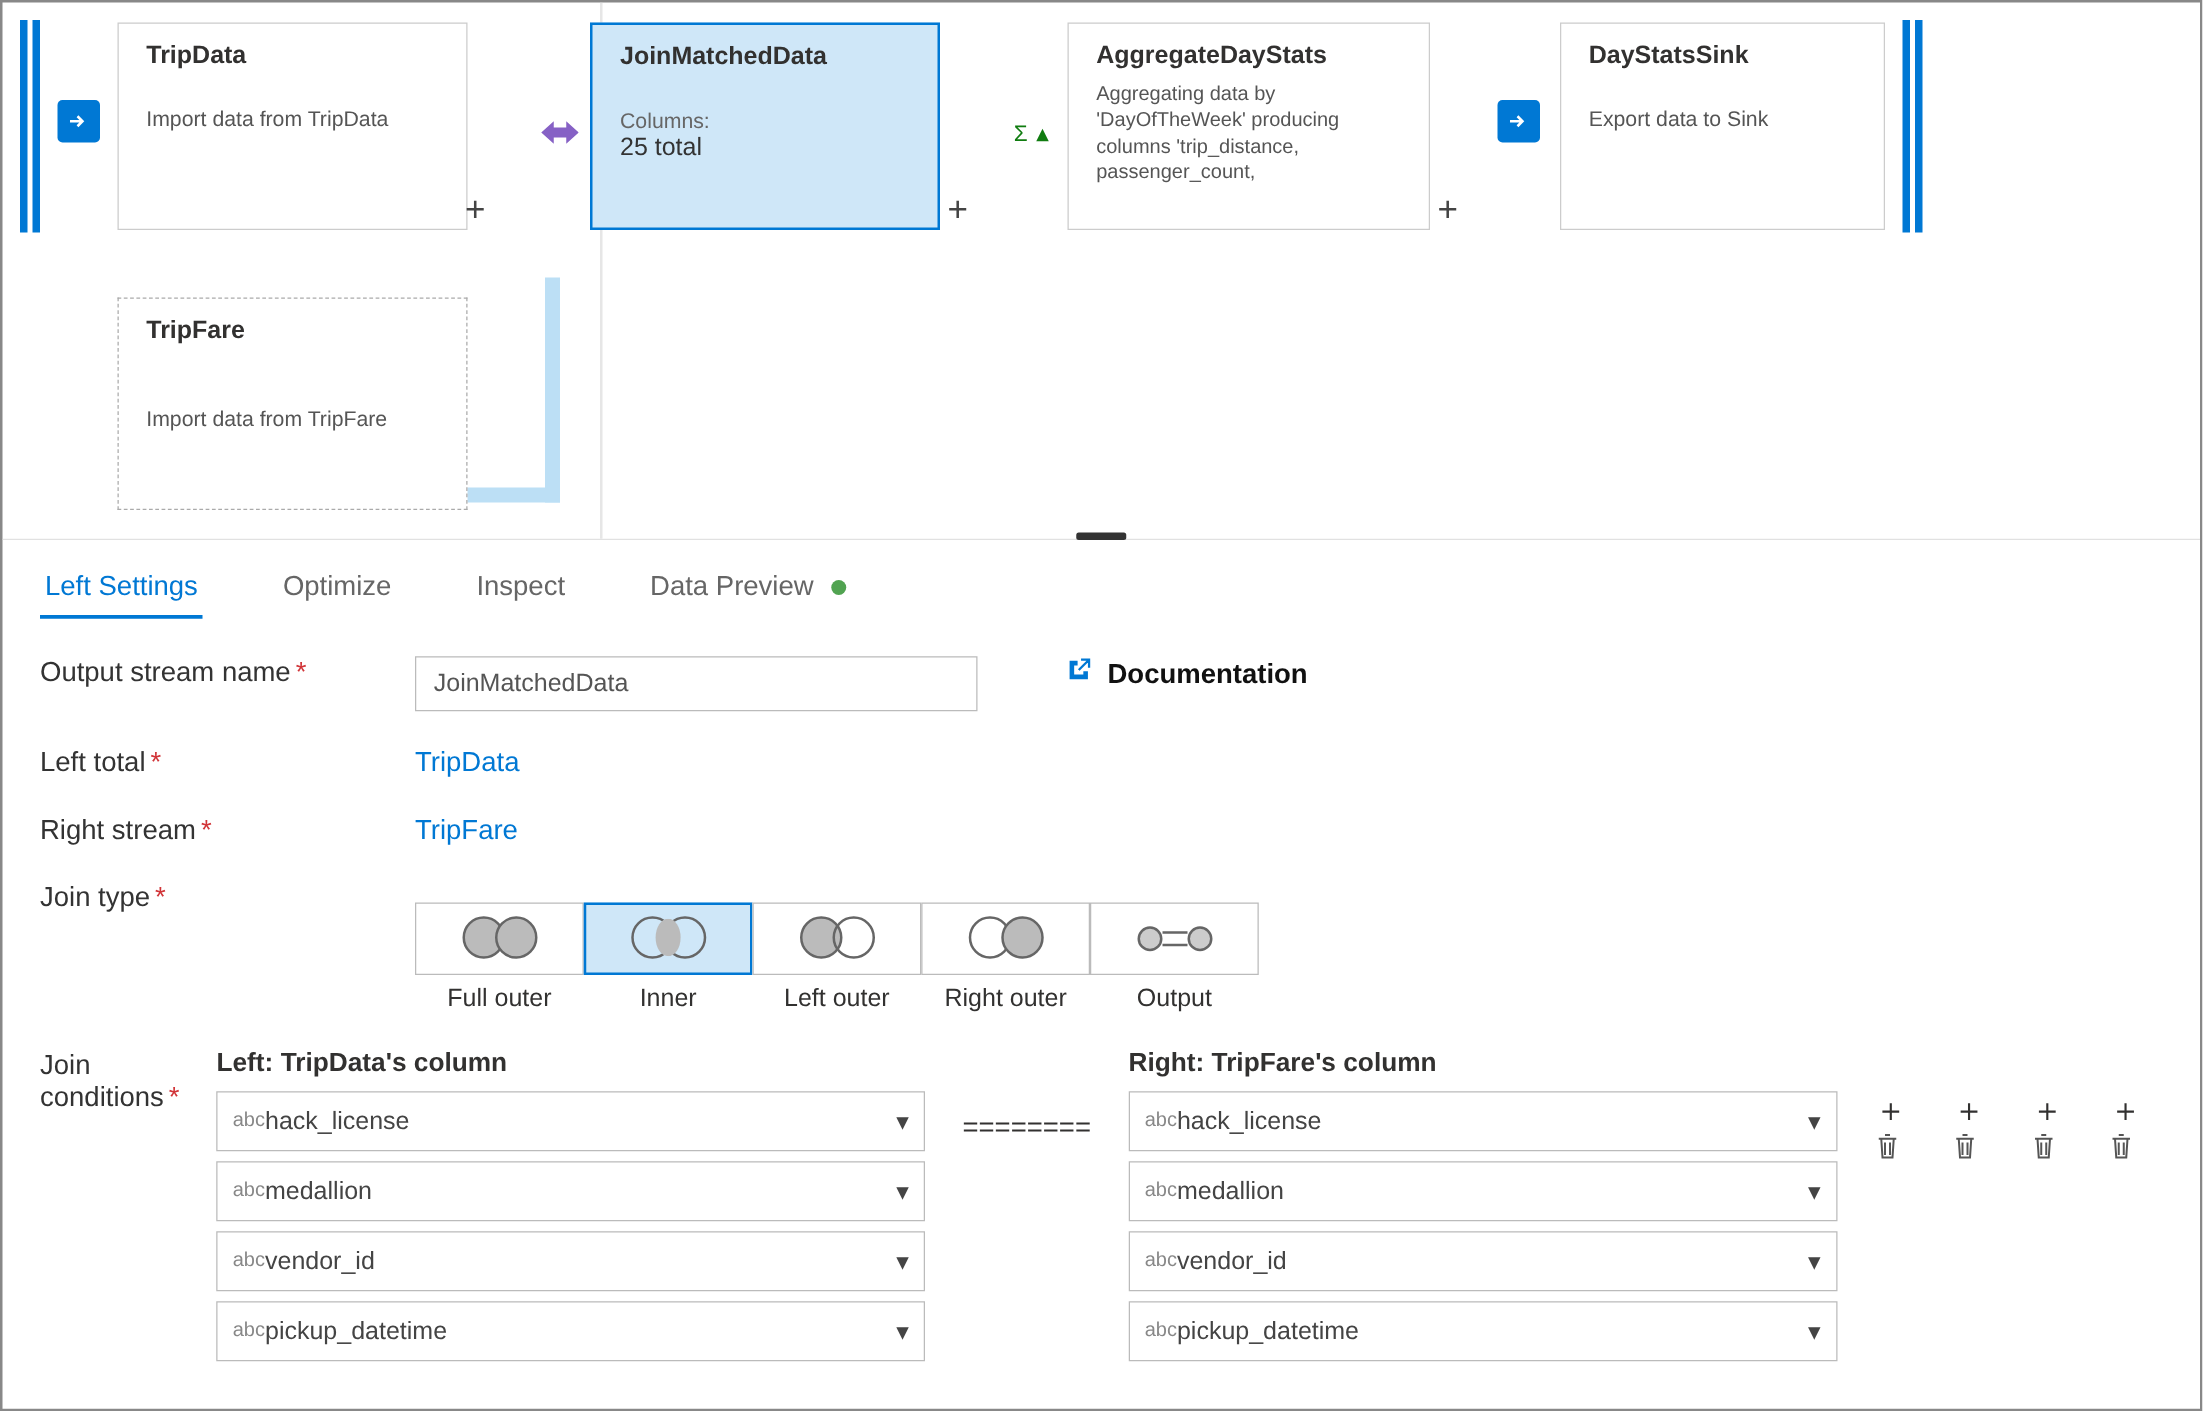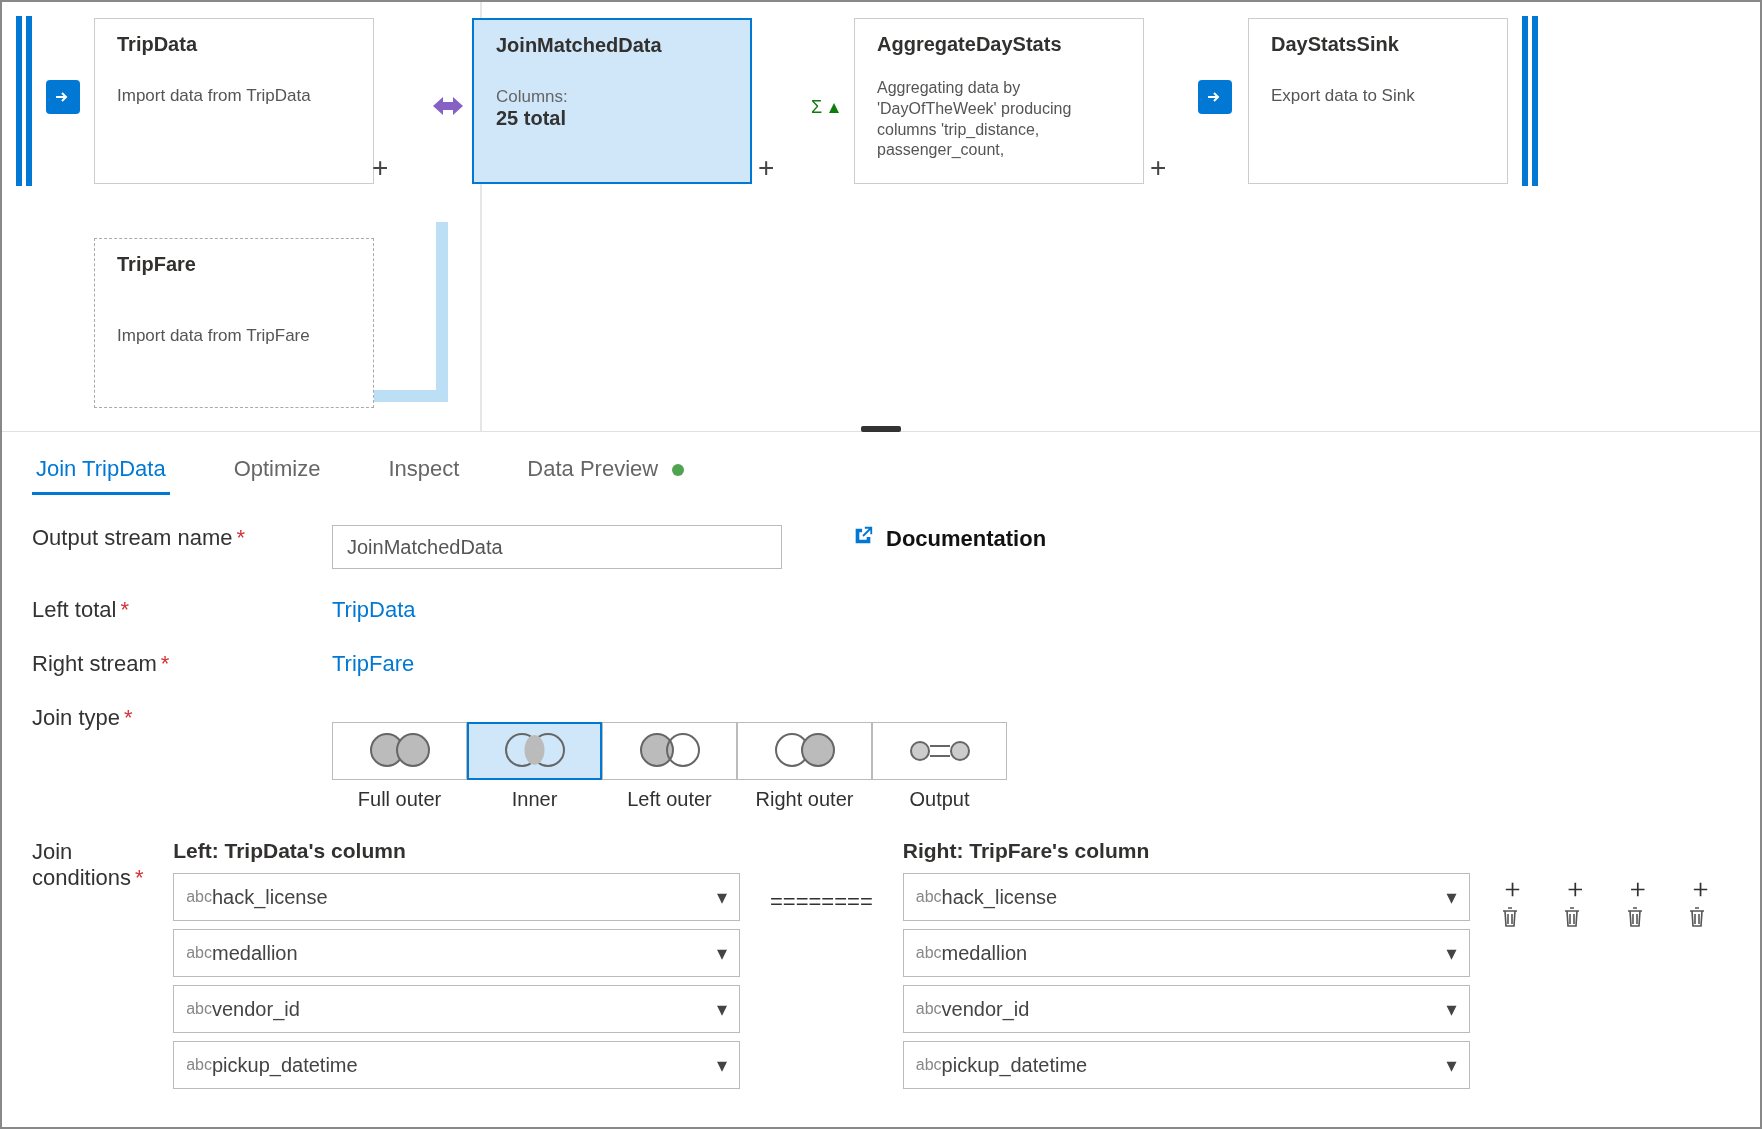--- a/index.html
+++ b/index.html
@@ -32,21 +32,21 @@
     font-size: 20px;
     color: #323130;
   }
   .node .title { font-weight: 600; margin-bottom: 4px; }
   .node .subtitle { font-size: 17px; color: #555; margin-top: 30px; }
   .node.selected {
     background: #cfe7f8;
     border: 2px solid #0078d4;
   }
   .node.selected .subtitle-label { color:#666; font-size:17px; margin-top:30px;}
-  .node.selected .subtitle-value { font-weight:700; font-size:20px; color:#333;}
+  .node.selected .subtitle-value { font-weight:400; font-size:20px; color:#333;}
   .node.dashed { border: 1px dashed #aaa; }
   .icon-box {
     position:absolute;
     width:48px; height:48px;
     display:flex; align-items:center; justify-content:center;
     font-size:26px;
   }
   .plus-btn {
     position:absolute;
     font-size:28px; color:#444; font-weight:300;
@@ -158,21 +158,21 @@
     <div class="plus-btn" style="left:756px; top:150px;">+</div>
 
     <div class="icon-box" style="left:800px; top:82px;">
       <svg width="30" height="30" viewBox="0 0 30 30">
           <text x="0" y="20" font-size="18" fill="#107c10">Σ</text>
           <path d="M18 20 L23 10 L28 20 Z" fill="#107c10"></path>
         </svg>
     </div>
     <div class="node" style="left:852px; top:16px; width:290px; height:166px;">
       <div class="title">AggregateDayStats</div>
-      <div class="subtitle" style="margin-top:22px; font-size:16px; line-height:1.3;">Aggregating data by 'DayOfTheWeek' producing columns 'trip_distance, passenger_count,</div>
+      <div class="subtitle" style="margin-top:10px; font-size:16px; line-height:1.3;">Aggregating data by 'DayOfTheWeek' producing columns 'trip_distance, passenger_count,</div>
     </div>
     <div class="plus-btn" style="left:1148px; top:150px;">+</div>
 
     <div class="icon-box" style="left:1196px; top:78px; background:#0078d4; width:34px; height:34px; border-radius:4px;">
       <svg width="20" height="20" viewBox="0 0 20 20">
           <path d="M3 10h10M9 6l4 4-4 4" stroke="#fff" stroke-width="2" fill="none"></path>
         </svg>
     </div>
     <div class="node" style="left:1246px; top:16px; width:260px; height:166px;">
       <div class="title">DayStatsSink</div>
@@ -182,21 +182,21 @@
     <div class="node dashed" style="left:92px; top:236px; width:280px; height:170px;">
       <div class="title">TripFare</div>
       <div class="subtitle" style="margin-top:50px;">Import data from TripFare</div>
     </div>
 
   </div>
 
   <div class="tabs-wrap">
     <div class="drag-handle"></div>
     <div class="tabs">
-      <div class="tab active">Join TripData</div>
+      <div class="tab active">Left Settings</div>
       <div class="tab">Optimize</div>
       <div class="tab">Inspect</div>
       <div class="tab">
         <span>Data Preview</span>
         <span class="status-dot"></span>
       </div>
     </div>
   </div>
 
   <div class="settings">

